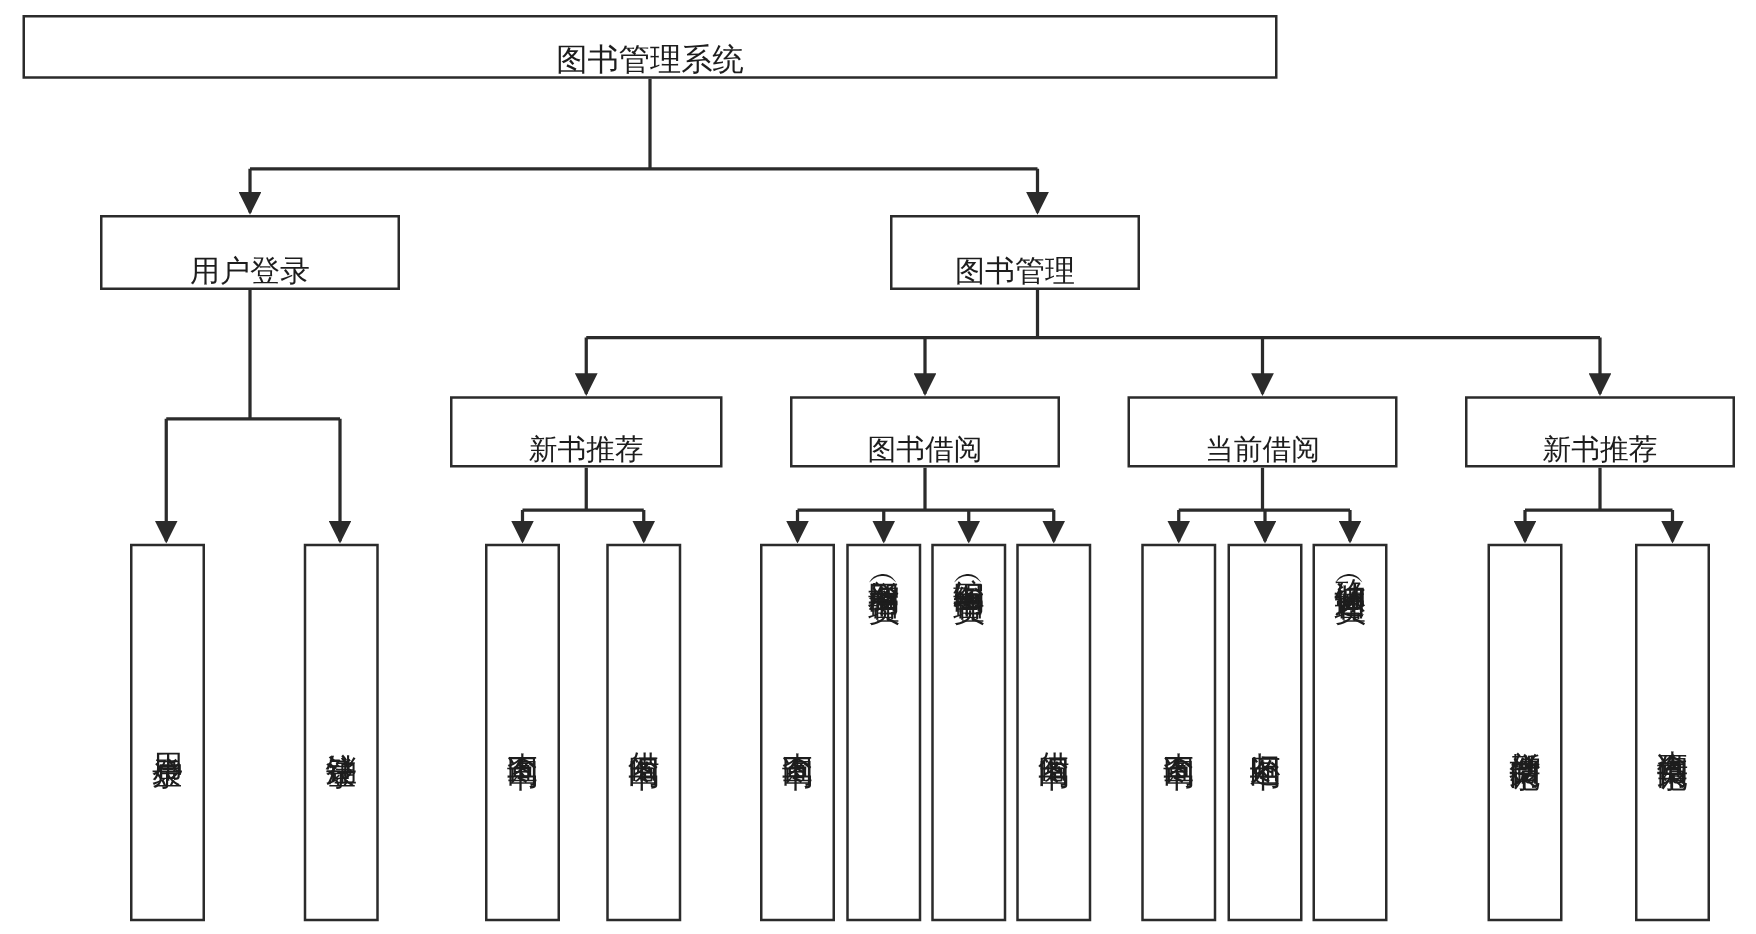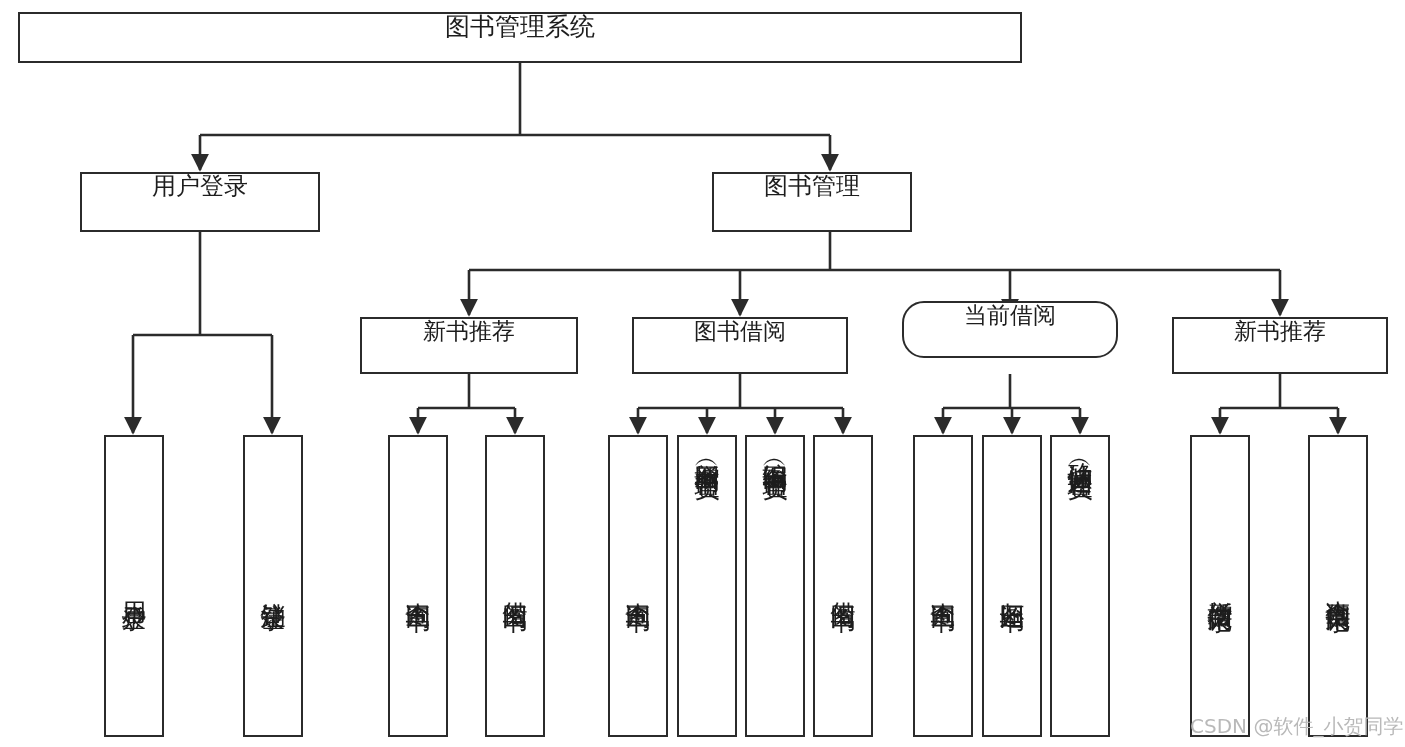--- a/index.html
+++ b/index.html
@@ -25,21 +25,21 @@
     width: 1405px;
     height: 747px;
     pointer-events: none;
   }
   .node {
     position: absolute;
     box-sizing: border-box;
     background: #ffffff;
     border: 2.5px solid #2b2b2b;
     display: flex;
-    align-items: flex-start;
+    align-items: flex-end;
     justify-content: center;
     z-index: 3;
   }
   .node-label {
     color: #1d1d1d;
     line-height: 1.06;
     text-align: center;
     white-space: nowrap;
   }
   .lvl0 .node-label { font-size: 25px; }
@@ -129,21 +129,21 @@
         <span class="node-label">图书管理</span>
       </div>
     </div>
   <div id="level3-host">
       <div class="node lvl2" style="left: 360px; top: 317px; width: 218px; height: 57px;">
         <span class="node-label">新书推荐</span>
       </div>
       <div class="node lvl2" style="left: 632px; top: 317px; width: 216px; height: 57px;">
         <span class="node-label">图书借阅</span>
       </div>
-      <div class="node lvl2" style="left: 902px; top: 301px; width: 216px; height: 57px; border-radius: 22px;">
+      <div class="node lvl2" style="left: 902px; top: 317px; width: 216px; height: 57px;">
         <span class="node-label">当前借阅</span>
       </div>
       <div class="node lvl2" style="left: 1172px; top: 317px; width: 216px; height: 57px;">
         <span class="node-label">新书推荐</span>
       </div>
     </div>
   <div id="leaves-host">
       <div class="node lvl3 leaf center-v" style="left: 104px; top: 435px; width: 60px; height: 302px;">
         <span class="node-label">用户登录</span>
       </div>
@@ -178,15 +178,14 @@
         <span class="node-label">确认归还（管理员）</span>
       </div>
       <div class="node lvl3 leaf center-v" style="left: 1190px; top: 435px; width: 60px; height: 302px;">
         <span class="node-label">新增借阅记录</span>
       </div>
       <div class="node lvl3 leaf center-v" style="left: 1308px; top: 435px; width: 60px; height: 302px;">
         <span class="node-label">查询借阅记录</span>
       </div>
     </div>
 
-  <div class="watermark" style="left: 1190px; top: 713px; color: rgb(185, 185, 185);">CSDN @软件_小贺同学</div>
 
 </div>
 
 </body></html>

